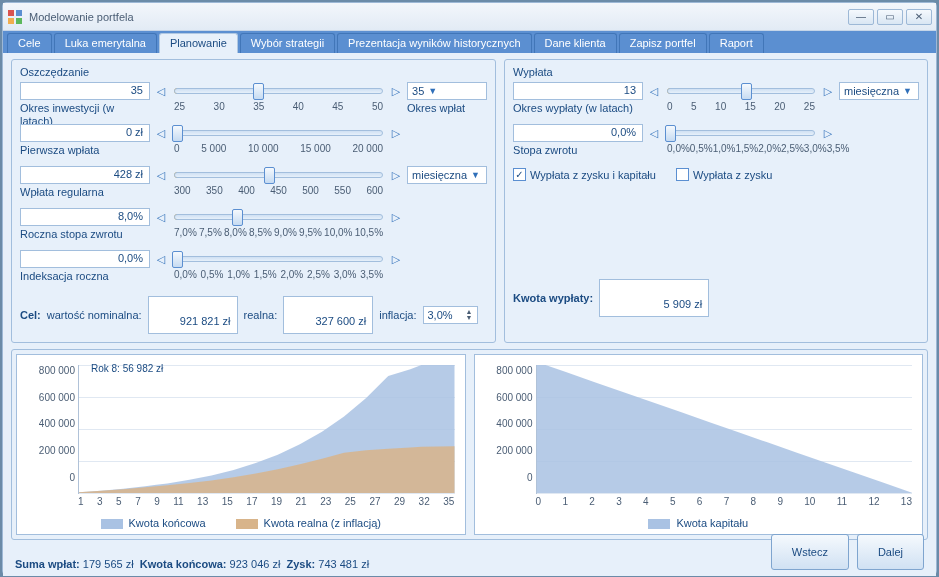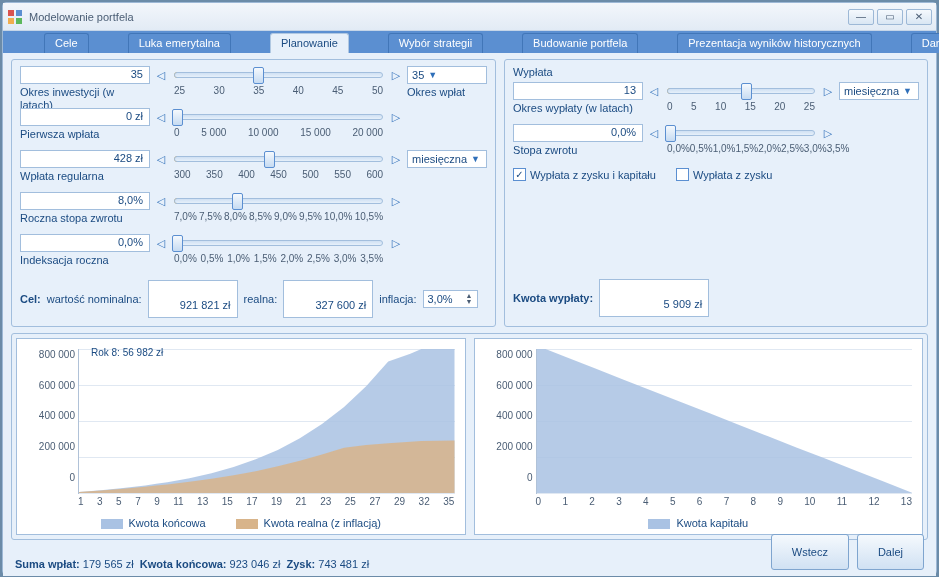--- a/index.html
+++ b/index.html
@@ -52,21 +52,20 @@
   }
   .tab {
     padding: 3px 10px 2px 10px;
     background: #5b8fd1;
     color: #fff;
     border: 1px solid #4176b8;
     border-bottom:none;
     border-radius: 3px 3px 0 0;
     cursor:pointer;
     white-space:nowrap;
-    margin-left:37px;
   }
   .tab.active {
     background: #e7f0fa;
     color: #1b4b82;
     border-color:#b0c8e2;
   }
   .content {
     padding: 6px 8px;
     background:#e7f0fa;
     height: calc(100% - 48px);
@@ -275,31 +274,31 @@
       <div class="winbtn">▭</div>
       <div class="winbtn">✕</div>
     </div>
   </div>
 
   <div class="tabstrip" id="tabstrip">
       <div class="tab">Cele</div>
       <div class="tab">Luka emerytalna</div>
       <div class="tab active">Planowanie</div>
       <div class="tab">Wybór strategii</div>
-      <div class="tab">Budowanie portfela</div>
       <div class="tab">Prezentacja wyników historycznych</div>
       <div class="tab">Dane klienta</div>
       <div class="tab">Zapisz portfel</div>
       <div class="tab">Raport</div>
     </div>
 
   <div class="content">
     <div class="top-panels">
 
       <div class="panel left-panel">
+        <div class="panel-title">Oszczędzanie</div>
 
         <div class="slider-row">
           <div class="value-col">
             <div class="value-box">35</div>
             <div class="value-label">Okres inwestycji (w latach)</div>
           </div>
           <div class="arrowbtn">◁</div>
           <div class="slider-area">
             <div class="track-warm" style="right:60%"></div>
             <div class="track"></div>

